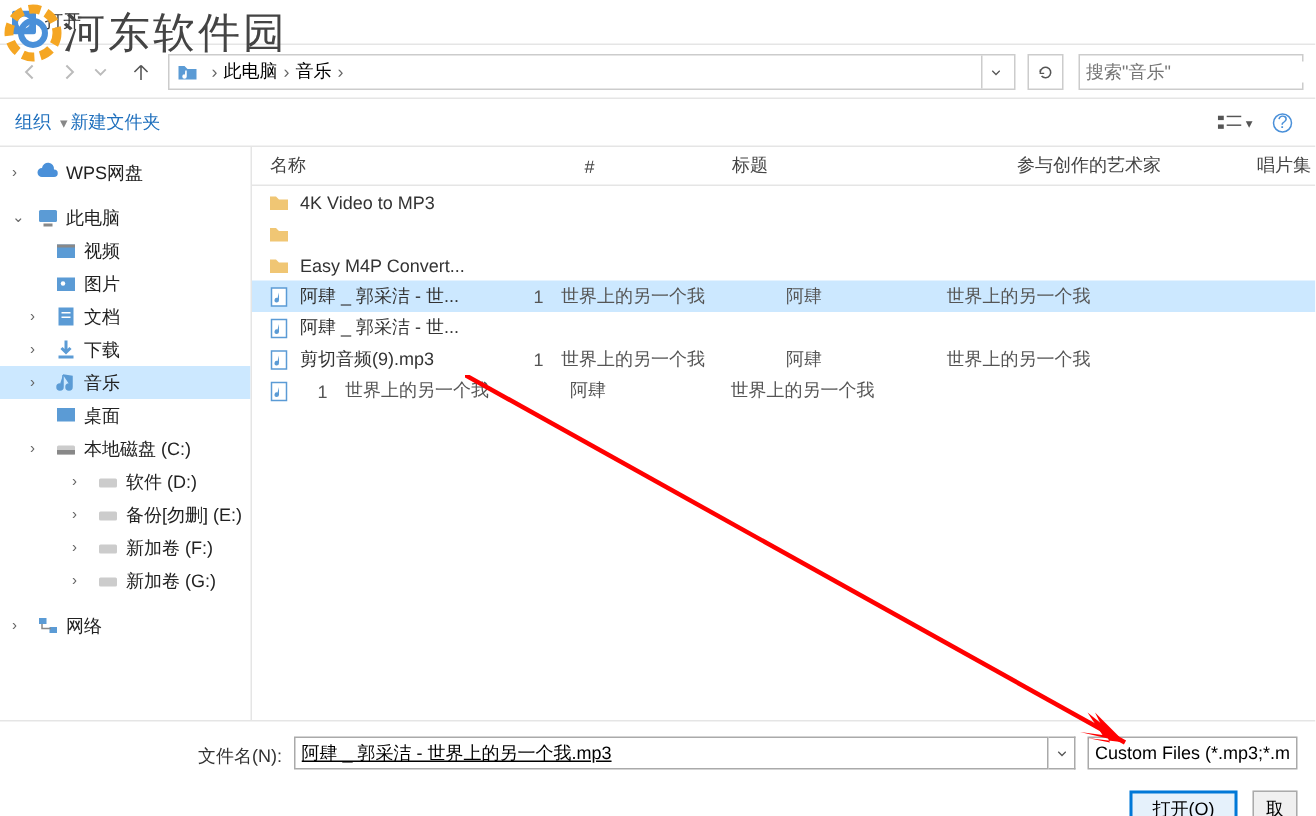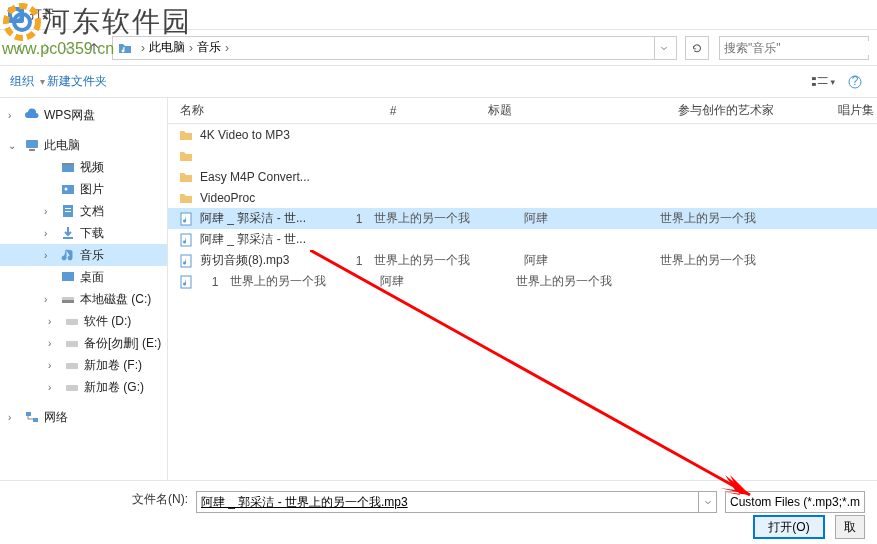--- a/index.html
+++ b/index.html
@@ -28,21 +28,21 @@
 
 .toolbar { height: 32px; display: flex; align-items: center; padding: 0 10px; border-bottom: 1px solid #e5e5e5; color: #1e6fbd; }
 .tb-item { margin-right: 14px; cursor: default; }
 .tb-sep { color: #888; margin: 0 2px 0 -8px; font-size: 10px; }
 .tb-right { margin-left: auto; display: flex; gap: 8px; align-items: center; color: #555; }
 .view-icon { width: 24px; height: 18px; display: flex; align-items: center; justify-content: center; }
 
 .main { display: flex; height: 382px; }
 .sidebar { width: 168px; border-right: 1px solid #e5e5e5; overflow: hidden; padding-top: 6px; }
 .tree-item { display: flex; align-items: center; height: 22px; padding-left: 8px; cursor: default; }
-.tree-item.l2 { padding-left: 44px; }
+.tree-item.l2 { padding-left: 20px; }
 .tree-item.l3 { padding-left: 48px; }
 .tree-item.active { background: #cce8ff; }
 .tree-arrow { width: 12px; color: #666; font-size: 10px; }
 .tree-arrow.blank { visibility: hidden; }
 .tree-icon { width: 16px; height: 16px; margin: 0 4px; display: flex; align-items: center; justify-content: center; }
 .tree-label { color: #222; }
 .ic-cloud { color: #4a90d9; }
 .ic-pc { color: #5b9bd5; }
 .ic-folder-v { color: #5b9bd5; }
 .ic-drive { color: #888; }
@@ -56,25 +56,25 @@
 .col-artist { width: 120px; }
 .col-album { flex: 1; }
 .fl-row { display: flex; height: 21px; align-items: center; color: #333; }
 .fl-row.selected { background: #cce8ff; }
 .fl-icon { width: 16px; height: 16px; margin-left: 10px; margin-right: 6px; display: flex; align-items: center; justify-content: center; }
 .ic-folderrow { color: #f0c674; }
 .ic-music { color: #5b9bd5; }
 .fl-name { width: 144px; overflow: hidden; white-space: nowrap; text-overflow: ellipsis; }
 .fl-num { width: 30px; text-align: center; color: #555; }
 .fl-title { width: 150px; color: #555; overflow: hidden; white-space: nowrap; }
-.fl-artist { width: 136px; color: #555; }
+.fl-artist { width: 107px; color: #555; }
 .fl-album { flex: 1; color: #555; overflow: hidden; white-space: nowrap; }
 
 .bottom { border-top: 1px solid #e5e5e5; padding: 10px 12px; }
-.filename-row { display: flex; align-items: flex-start; gap: 8px; margin-bottom: 2px; }
+.filename-row { display: flex; align-items: flex-end; gap: 8px; margin-bottom: 14px; }
 .fn-label { color: #333; width: auto; padding-left: 120px; }
 .fn-input { flex: 1; height: 22px; border: 1px solid #aaa; padding: 0 4px; text-decoration: underline; }
 .fn-dd { width: 18px; height: 22px; border: 1px solid #aaa; border-left: none; display: flex; align-items: center; justify-content: center; margin-left: -8px; }
 .filter { width: 140px; height: 22px; border: 1px solid #aaa; padding: 0 4px; display: flex; align-items: center; overflow: hidden; white-space: nowrap; }
 .btn-row { display: flex; justify-content: flex-end; gap: 10px; padding-right: 0; }
 .btn { min-width: 72px; height: 24px; border: 1px solid #aaa; background: #f0f0f0; display: flex; align-items: center; justify-content: center; cursor: default; }
 .btn.primary { border: 2px solid #0078d7; background: #e5f1fb; }
 
 .red-arrow { position: absolute; top: 250px; left: 310px; width: 460px; height: 260px; pointer-events: none; z-index: 50; }
 </style>
@@ -84,21 +84,20 @@
 <div class="watermark">
   <div style="display:flex;align-items:center;">
     <span class="wm-logo">
       <svg viewBox="0 0 40 40">
           <circle cx="20" cy="20" r="16" fill="none" stroke="#f5a623" stroke-width="6" stroke-dasharray="8 4"></circle>
           <circle cx="20" cy="20" r="8" fill="none" stroke="#4a90d9" stroke-width="4"></circle>
         </svg>
     </span>
     <span class="watermark-title">河东软件园</span>
   </div>
-  <div class="watermark-url">www.pc0359.cn</div>
 </div>
 
 <div class="titlebar">
   <span class="tb-icon">
     <svg viewBox="0 0 16 16">
         <rect width="16" height="16" fill="#4a90d9" rx="2"></rect>
         <circle cx="8" cy="8" r="4" fill="#fff"></circle>
       </svg>
   </span>
   <span class="tb-title">打开</span>
@@ -355,32 +354,20 @@
             <svg viewBox="0 0 16 16">
               <path d="M2 4 h4 l2 2 h6 v7 h-12 z" fill="#f0c674"></path>
             </svg>
           </span>
           <span class="fl-name">Easy M4P Convert...</span>
           <span class="fl-num"></span>
           <span class="fl-title"></span>
           <span class="fl-artist"></span>
           <span class="fl-album"></span>
         </div>
-        <div class="fl-row">
-          <span class="fl-icon ic-folderrow">
-            <svg viewBox="0 0 16 16">
-              <path d="M2 4 h4 l2 2 h6 v7 h-12 z" fill="#f0c674"></path>
-            </svg>
-          </span>
-          <span class="fl-name">VideoProc</span>
-          <span class="fl-num"></span>
-          <span class="fl-title"></span>
-          <span class="fl-artist"></span>
-          <span class="fl-album"></span>
-        </div>
         <div class="fl-row selected">
           <span class="fl-icon ic-music">
             <svg viewBox="0 0 16 16">
               <rect x="3" y="2" width="10" height="12" fill="#fff" stroke="#5b9bd5"></rect>
               <path d="M8 5 v5 a1.5 1.5 0 1 1 -1 -1.3" fill="#5b9bd5"></path>
             </svg>
           </span>
           <span class="fl-name">阿肆 _ 郭采洁 - 世...</span>
           <span class="fl-num">1</span>
           <span class="fl-title">世界上的另一个我</span>
@@ -400,21 +387,21 @@
           <span class="fl-artist"></span>
           <span class="fl-album"></span>
         </div>
         <div class="fl-row">
           <span class="fl-icon ic-music">
             <svg viewBox="0 0 16 16">
               <rect x="3" y="2" width="10" height="12" fill="#fff" stroke="#5b9bd5"></rect>
               <path d="M8 5 v5 a1.5 1.5 0 1 1 -1 -1.3" fill="#5b9bd5"></path>
             </svg>
           </span>
-          <span class="fl-name">剪切音频(8).mp3</span>
+          <span class="fl-name">剪切音频(9).mp3</span>
           <span class="fl-num">1</span>
           <span class="fl-title">世界上的另一个我</span>
           <span class="fl-artist">阿肆</span>
           <span class="fl-album">世界上的另一个我</span>
         </div>
         <div class="fl-row">
           <span class="fl-icon ic-music">
             <svg viewBox="0 0 16 16">
               <rect x="3" y="2" width="10" height="12" fill="#fff" stroke="#5b9bd5"></rect>
               <path d="M8 5 v5 a1.5 1.5 0 1 1 -1 -1.3" fill="#5b9bd5"></path>

